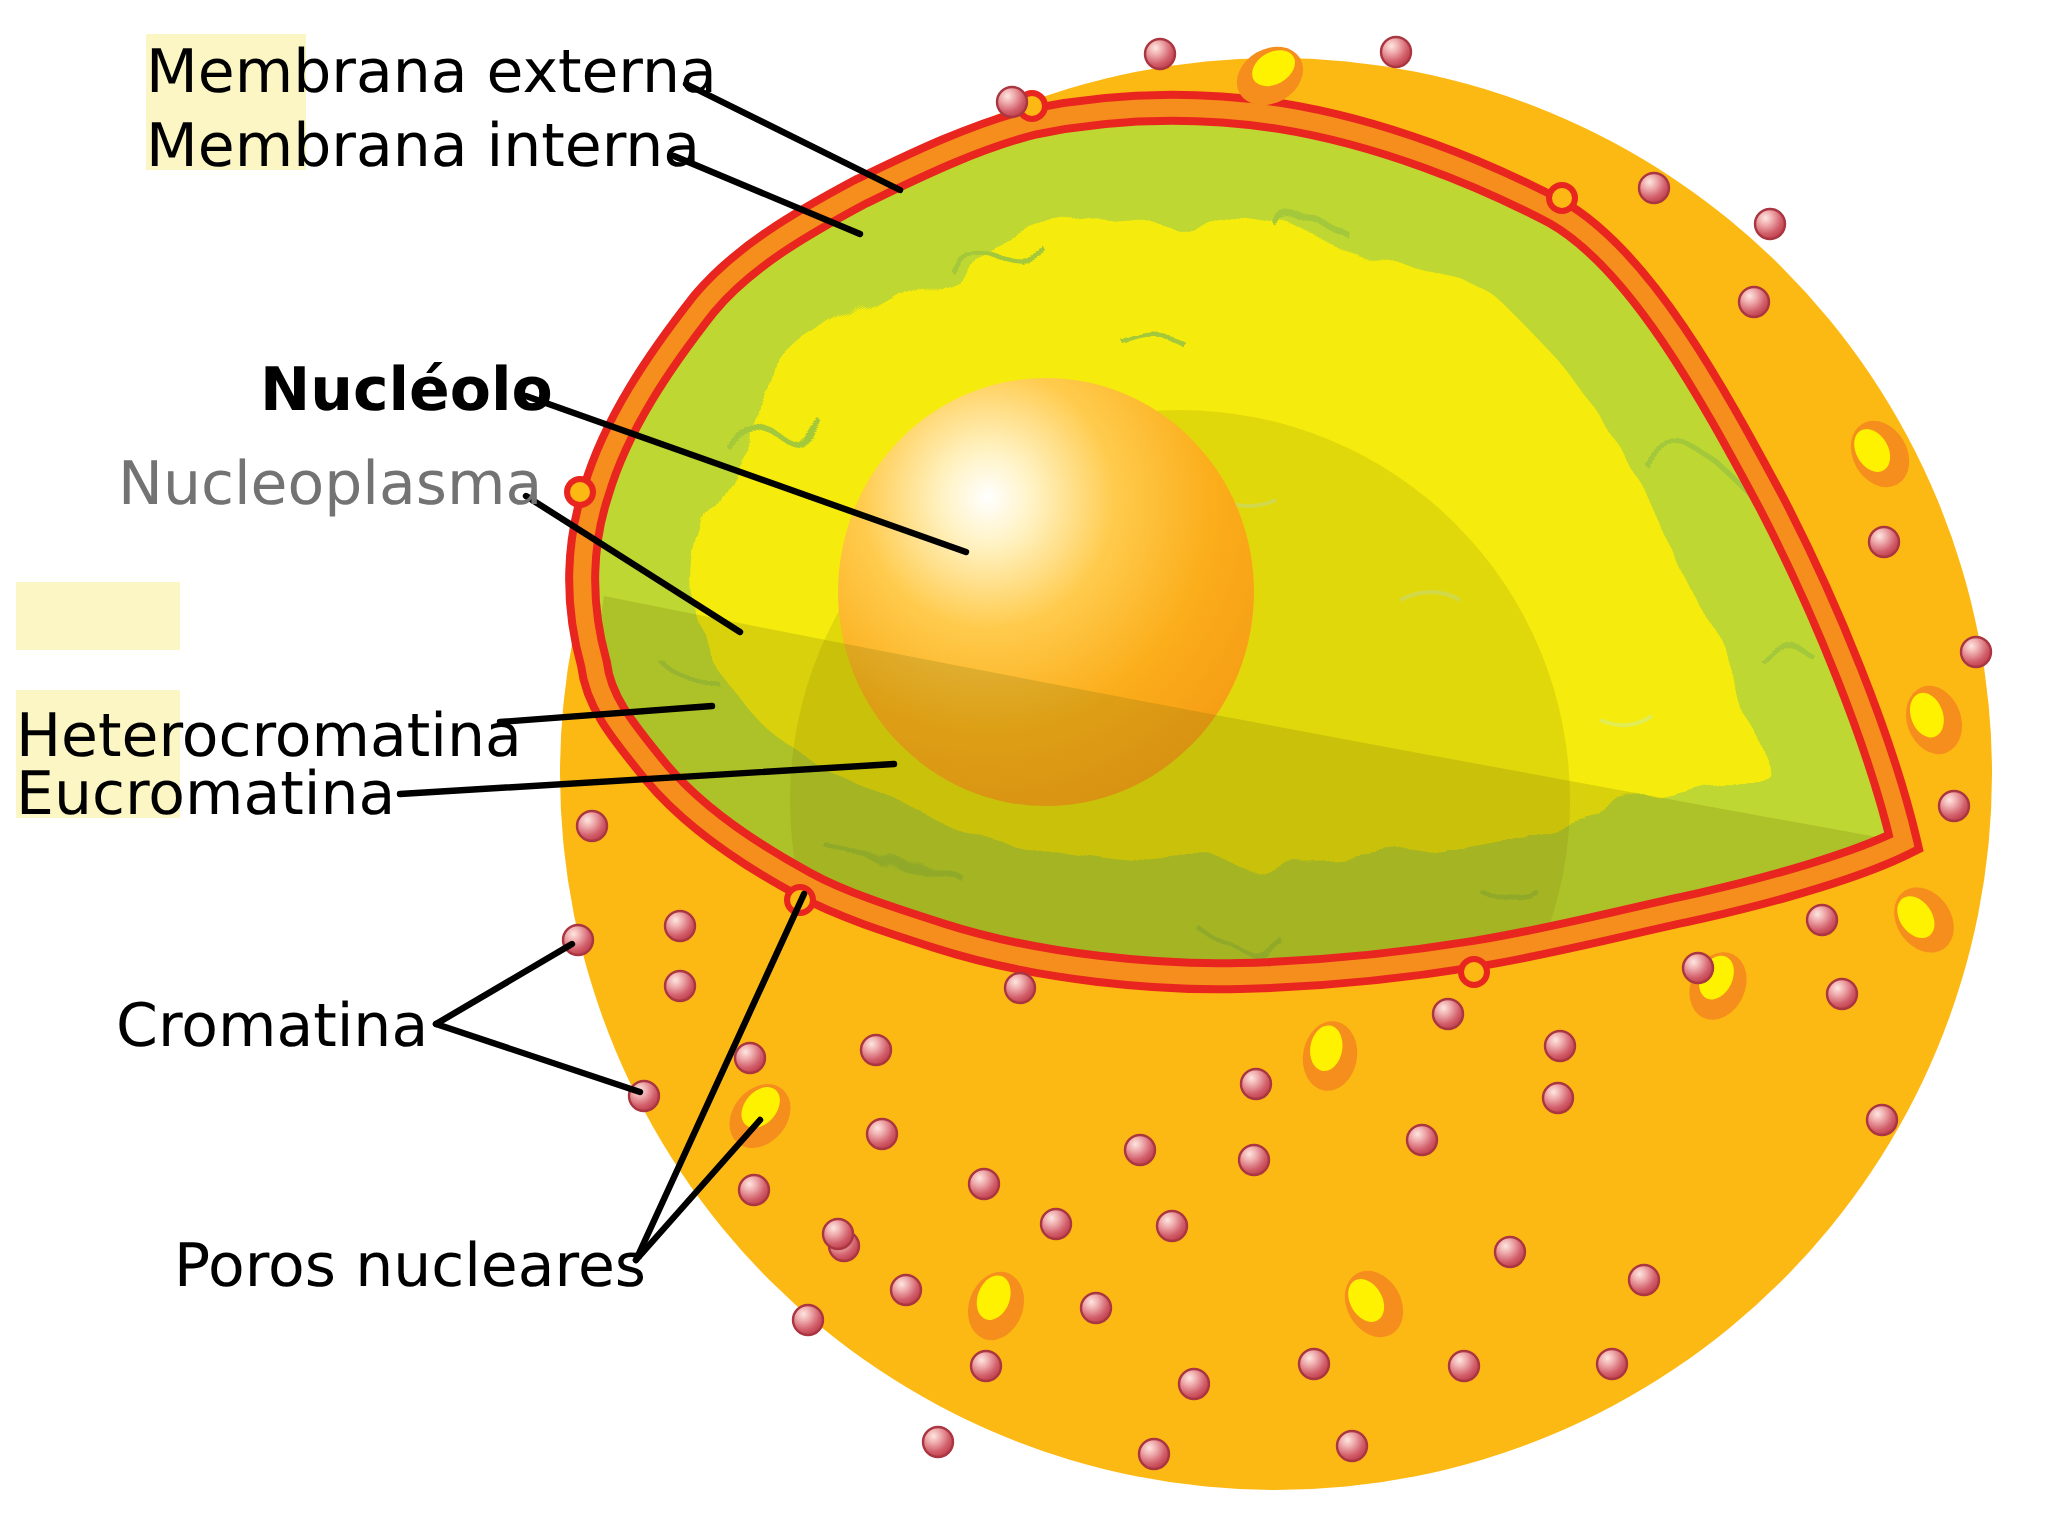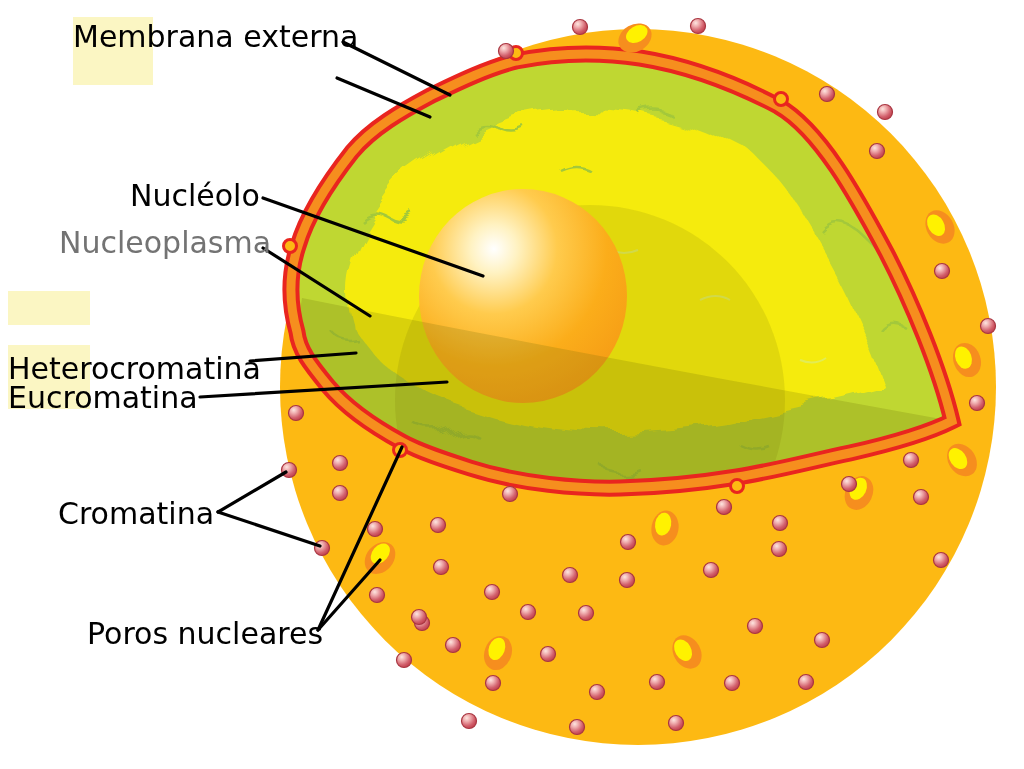--- a/index.html
+++ b/index.html
@@ -200,21 +200,22 @@
         <polyline points="250,361 356,353" class="leader"></polyline>
         <polyline points="200,397 447,382" class="leader"></polyline>
         <polyline points="286,472 218,512" class="leader"></polyline>
         <polyline points="218,512 320,546" class="leader"></polyline>
         <polyline points="402,447 318,630" class="leader"></polyline>
         <polyline points="318,630 380,560" class="leader"></polyline>
       </g>
   </svg>
 
   <div class="label" style="left: 73px; top: 21px; color: rgb(0, 0, 0);">Membrana externa</div>
-  <div class="label" style="left: 130px; top: 180px; color: rgb(0, 0, 0);">Nucléolo</div>
+  <div class="label" style="left: 73px; top: 58px; color: rgb(0, 0, 0);">Membrana interna</div>
+  <div class="label" style="left: 130px; top: 180px; color: rgb(0, 0, 0); font-weight: bold;">Nucléolo</div>
   <div class="label" style="left: 59px; top: 227px; color: #737373;">Nucleoplasma</div>
   <div class="label" style="left: 8px; top: 353px; color: rgb(0, 0, 0);">Heterocromatina</div>
   <div class="label" style="left: 8px; top: 382px; color: rgb(0, 0, 0);">Eucromatina</div>
   <div class="label" style="left: 58px; top: 498px; color: rgb(0, 0, 0);">Cromatina</div>
   <div class="label" style="left: 87px; top: 618px; color: rgb(0, 0, 0); text-align: right;">Poros nucleares</div>
 <div class="hl" style="left: 73px; top: 17px; width: 80px; height: 68px; background: rgb(251, 246, 195);"></div>
     <div class="hl" style="left: 8px; top: 291px; width: 82px; height: 34px; background: rgb(251, 246, 195);"></div>
     <div class="hl" style="left: 8px; top: 345px; width: 82px; height: 64px; background: rgb(251, 246, 195);"></div>
   </div>
 

